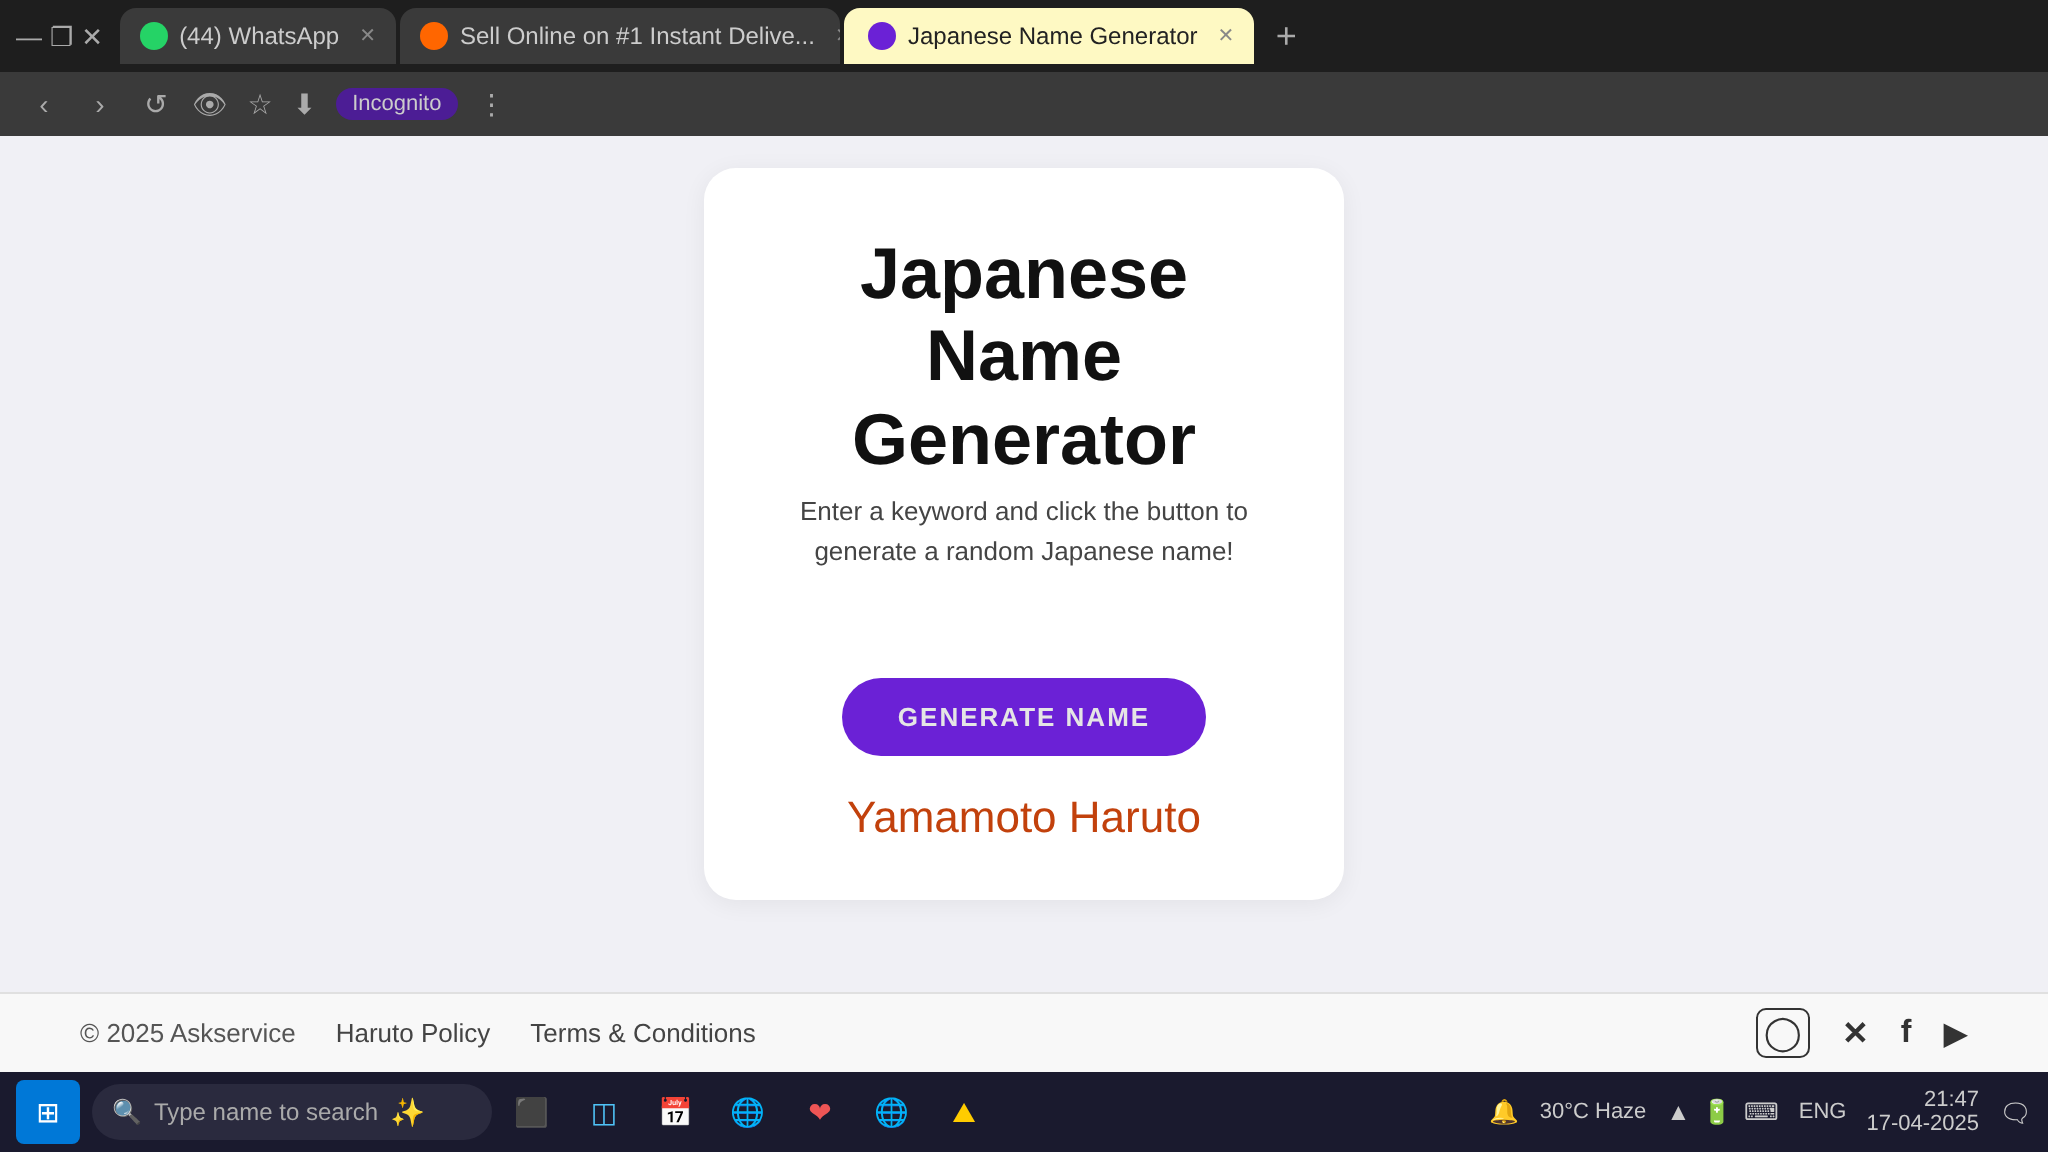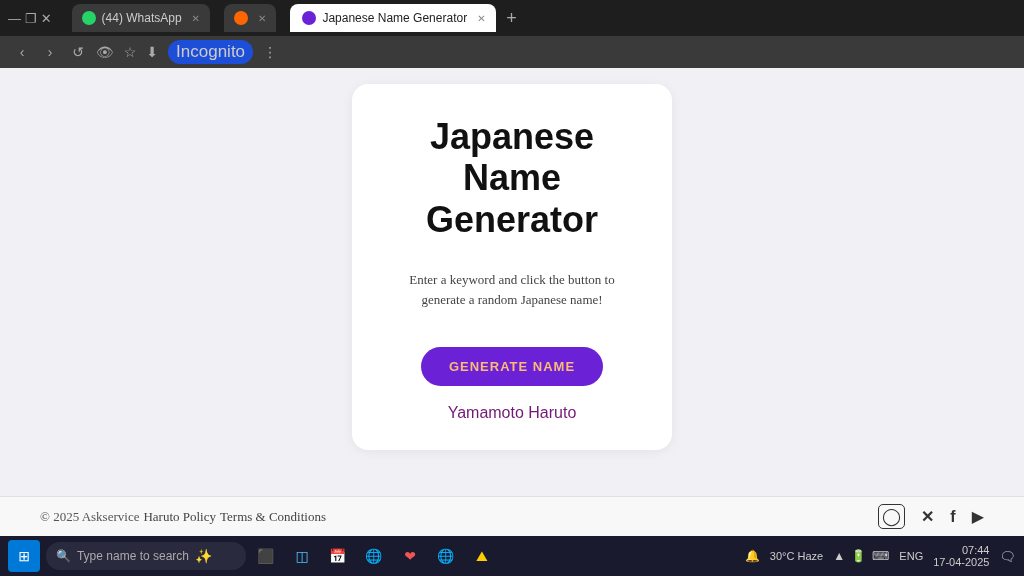--- a/index.html
+++ b/index.html
@@ -26,24 +26,23 @@
       border-radius: 8px 8px 0 0;
       font-size: 12px;
       color: #ccc;
       background: #3a3a3a;
       gap: 6px;
       max-width: 220px;
       overflow: hidden;
       white-space: nowrap;
       text-overflow: ellipsis;
       cursor: pointer;
-      margin-left: 12px;
     }
     .tab.active {
-      background: #ffffff;
+      background: #fef9c3;
       color: #222;
       padding-left: 12px;
     }
     .tab-icon {
       width: 14px; height: 14px; border-radius: 50%; flex-shrink: 0;
     }
     .tab-close {
       font-size: 10px; margin-left: 4px; color: #888; flex-shrink: 0;
     }
     .tab-new {
@@ -76,21 +75,21 @@
     .url-text {
       font-size: 12px; color: #ccc;
     }
     .browser-actions {
       display: flex; gap: 10px; align-items: center;
     }
     .browser-action-icon {
       color: #aaa; font-size: 14px; cursor: pointer;
     }
     .incognito-btn {
-      background: #1d4ed8; border-radius: 12px; padding: 2px 8px; font-size: 17px; color: #ccc; cursor: pointer;
+      background: #4c1d95; border-radius: 12px; padding: 2px 8px; font-size: 11px; color: #ccc; cursor: pointer;
     }
 
     
     .page-content {
       background: #f0f0f5;
       width: 100%;
       height: calc(576px - 36px - 32px - 40px - 40px);
       display: flex;
       justify-content: center;
       align-items: flex-start;
@@ -102,71 +101,70 @@
       padding: 32px 40px 28px;
       width: 320px;
       text-align: center;
       box-shadow: 0 2px 12px rgba(0,0,0,0.06);
     }
     .main-title {
       font-size: 36px;
       font-weight: 800;
       color: #111;
       line-height: 1.15;
-      margin-bottom: 30px;
+      margin-bottom: 6px;
     }
     .subtitle {
       font-size: 13px;
       color: #444;
-      margin-bottom: 20px;
+      margin-bottom: 36px;
       line-height: 1.5;
-      font-family: Liberation Serif, serif;
     }
     .keyword-input {
       width: 100%;
       border: 1.5px solid #ccc;
       border-radius: 24px;
       padding: 10px 18px;
       font-size: 14px;
       color: #333;
       outline: none;
       margin-bottom: 18px;
     }
     .generate-btn {
       background: #6b21d6;
-      color: #fdba74;
+      color: #e5e5e5;
       border: none;
       border-radius: 24px;
       padding: 12px 28px;
       font-size: 13px;
       font-weight: 700;
       letter-spacing: 1px;
       cursor: pointer;
       margin-bottom: 18px;
     }
     .generated-name {
-      font-size: 16px;
-      color: #701a75;
+      font-size: 22px;
+      color: #c2410c;
       font-weight: 500;
     }
 
     
     .footer {
       background: #f8f8f8;
       border-top: 1px solid #e0e0e0;
       display: flex;
       justify-content: space-between;
       align-items: center;
       height: 40px;
       padding: 0 40px;
       font-size: 13px;
       color: #555;
     }
     .footer-left {
-      display: flex; gap: 4px; align-items: flex-start; font-family: Liberation Serif, serif;
+      display: flex; gap: 20px; align-items: flex-start;
     }
     .footer-link {
       color: #444; cursor: pointer; text-decoration: none;
     }
     .footer-icons {
       display: flex; gap: 16px; align-items: center;
     }
     .social-icon {
       font-size: 16px; color: #333; cursor: pointer;
     }
@@ -209,20 +207,21 @@
     </div>
 
     <div class="tab">
       <div class="tab-icon" style="background:#25D366;"></div>
       <span>(44) WhatsApp</span>
       <span class="tab-close">✕</span>
     </div>
 
     <div class="tab">
       <div class="tab-icon" style="background:#ff6600;"></div>
+      <span>Sell Online on #1 Instant Delive...</span>
       <span class="tab-close">✕</span>
     </div>
 
     <div class="tab active">
       <div class="tab-icon" style="background:#6b21d6;"></div>
       <span>Japanese Name Generator</span>
       <span class="tab-close">✕</span>
     </div>
 
     <div class="tab-new">+</div>
@@ -288,18 +287,18 @@
   <div class="taskbar-right">
     <span style="font-size:12px; color:#f55;">🔔</span>
     <span>30°C Haze</span>
     <span style="display:flex; gap:6px; font-size:12px; color:#ccc;">
       <span>▲</span>
       <span>🔋</span>
       <span>⌨</span>
     </span>
     <span>ENG</span>
     <div class="taskbar-time">
-      <div>07:44</div>
+      <div>21:47</div>
       <div>17-04-2025</div>
     </div>
     <span class="taskbar-notif">🗨</span>
   </div>
 </div>
 
 </body></html>

